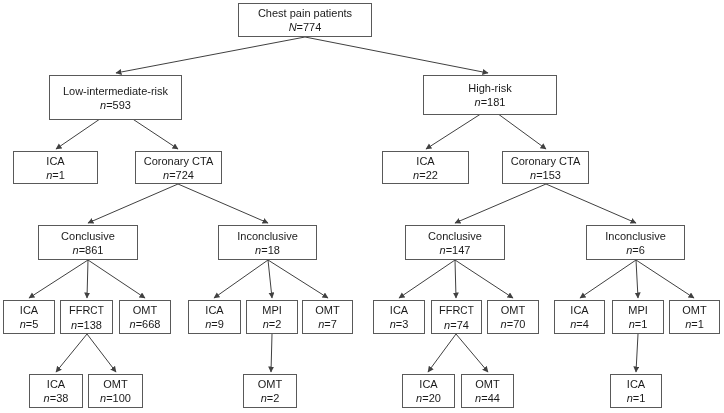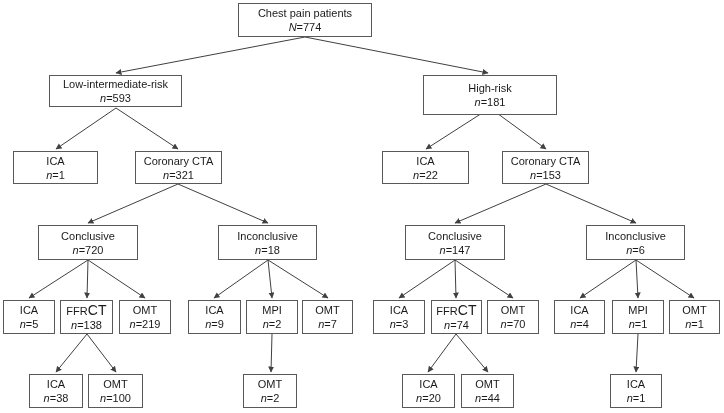--- a/index.html
+++ b/index.html
@@ -20,21 +20,21 @@
     background:#ffffff;
     border:1px solid var(--border,#595959);
     color:var(--text,#1a1a1a);
     display:flex;flex-direction:column;
     align-items:center;justify-content:center;
     text-align:center;
     font-size:11px;line-height:14px;
     white-space:nowrap;
   }
   .node .v i{font-style:italic;}
-  .node .sub{font-size:14px;letter-spacing:0.2px;}
+  .node .sub{font-size:10px;letter-spacing:0.2px;}
 </style>
 </head>
 <body>
 
 <div class="stage">
 
   <svg class="edges" width="724" height="413" viewBox="0 0 724 413" xmlns="http://www.w3.org/2000/svg">
     <defs>
       <marker id="ah" markerWidth="8" markerHeight="8" refX="5.5" refY="3" orient="auto" markerUnits="userSpaceOnUse">
         <path d="M0,0 L6,3 L0,6 z"></path>
@@ -68,49 +68,49 @@
     <line x1="456" y1="334" x2="428" y2="372" marker-end="url(#ah)"></line>
     <line x1="456" y1="334" x2="488" y2="372" marker-end="url(#ah)"></line>
     <line x1="638" y1="334" x2="636" y2="372" marker-end="url(#ah)"></line>
   </svg>
 
   <div class="node" style="left:238px;top:3px;width:134px;height:34px;">
     <div class="t">Chest pain patients</div>
     <div class="v"><i>N</i><span>=774</span></div>
   </div>
 
-  <div class="node" style="left:49px;top:75px;width:133px;height:32px;">
+  <div class="node" style="left:49px;top:75px;width:133px;height:45px;">
     <div class="t">Low-intermediate-risk</div>
     <div class="v"><i>n</i><span>=593</span></div>
   </div>
   <div class="node" style="left:423px;top:75px;width:134px;height:40px;">
     <div class="t">High-risk</div>
     <div class="v"><i>n</i><span>=181</span></div>
   </div>
 
   <div class="node" style="left:13px;top:151px;width:85px;height:33px;">
     <div class="t">ICA</div>
     <div class="v"><i>n</i><span>=1</span></div>
   </div>
   <div class="node" style="left:135px;top:151px;width:87px;height:33px;">
     <div class="t">Coronary CTA</div>
-    <div class="v"><i>n</i><span>=321</span></div>
+    <div class="v"><i>n</i><span>=724</span></div>
   </div>
   <div class="node" style="left:382px;top:151px;width:87px;height:33px;">
     <div class="t">ICA</div>
     <div class="v"><i>n</i><span>=22</span></div>
   </div>
   <div class="node" style="left:502px;top:151px;width:87px;height:33px;">
     <div class="t">Coronary CTA</div>
     <div class="v"><i>n</i><span>=153</span></div>
   </div>
 
   <div class="node" style="left:38px;top:225px;width:100px;height:35px;">
     <div class="t">Conclusive</div>
-    <div class="v"><i>n</i><span>=720</span></div>
+    <div class="v"><i>n</i><span>=861</span></div>
   </div>
   <div class="node" style="left:218px;top:225px;width:99px;height:35px;">
     <div class="t">Inconclusive</div>
     <div class="v"><i>n</i><span>=18</span></div>
   </div>
   <div class="node" style="left:405px;top:225px;width:100px;height:35px;">
     <div class="t">Conclusive</div>
     <div class="v"><i>n</i><span>=147</span></div>
   </div>
   <div class="node" style="left:586px;top:225px;width:99px;height:35px;">
@@ -121,21 +121,21 @@
   <div class="node" style="left:3px;top:300px;width:52px;height:34px;">
     <div class="t">ICA</div>
     <div class="v"><i>n</i><span>=5</span></div>
   </div>
   <div class="node" style="left:60px;top:300px;width:53px;height:34px;">
     <div class="t"><span>FFR</span><span class="sub">CT</span></div>
     <div class="v"><i>n</i><span>=138</span></div>
   </div>
   <div class="node" style="left:119px;top:300px;width:52px;height:34px;">
     <div class="t">OMT</div>
-    <div class="v"><i>n</i><span>=219</span></div>
+    <div class="v"><i>n</i><span>=668</span></div>
   </div>
 
   <div class="node" style="left:188px;top:300px;width:53px;height:34px;">
     <div class="t">ICA</div>
     <div class="v"><i>n</i><span>=9</span></div>
   </div>
   <div class="node" style="left:246px;top:300px;width:52px;height:34px;">
     <div class="t">MPI</div>
     <div class="v"><i>n</i><span>=2</span></div>
   </div>

